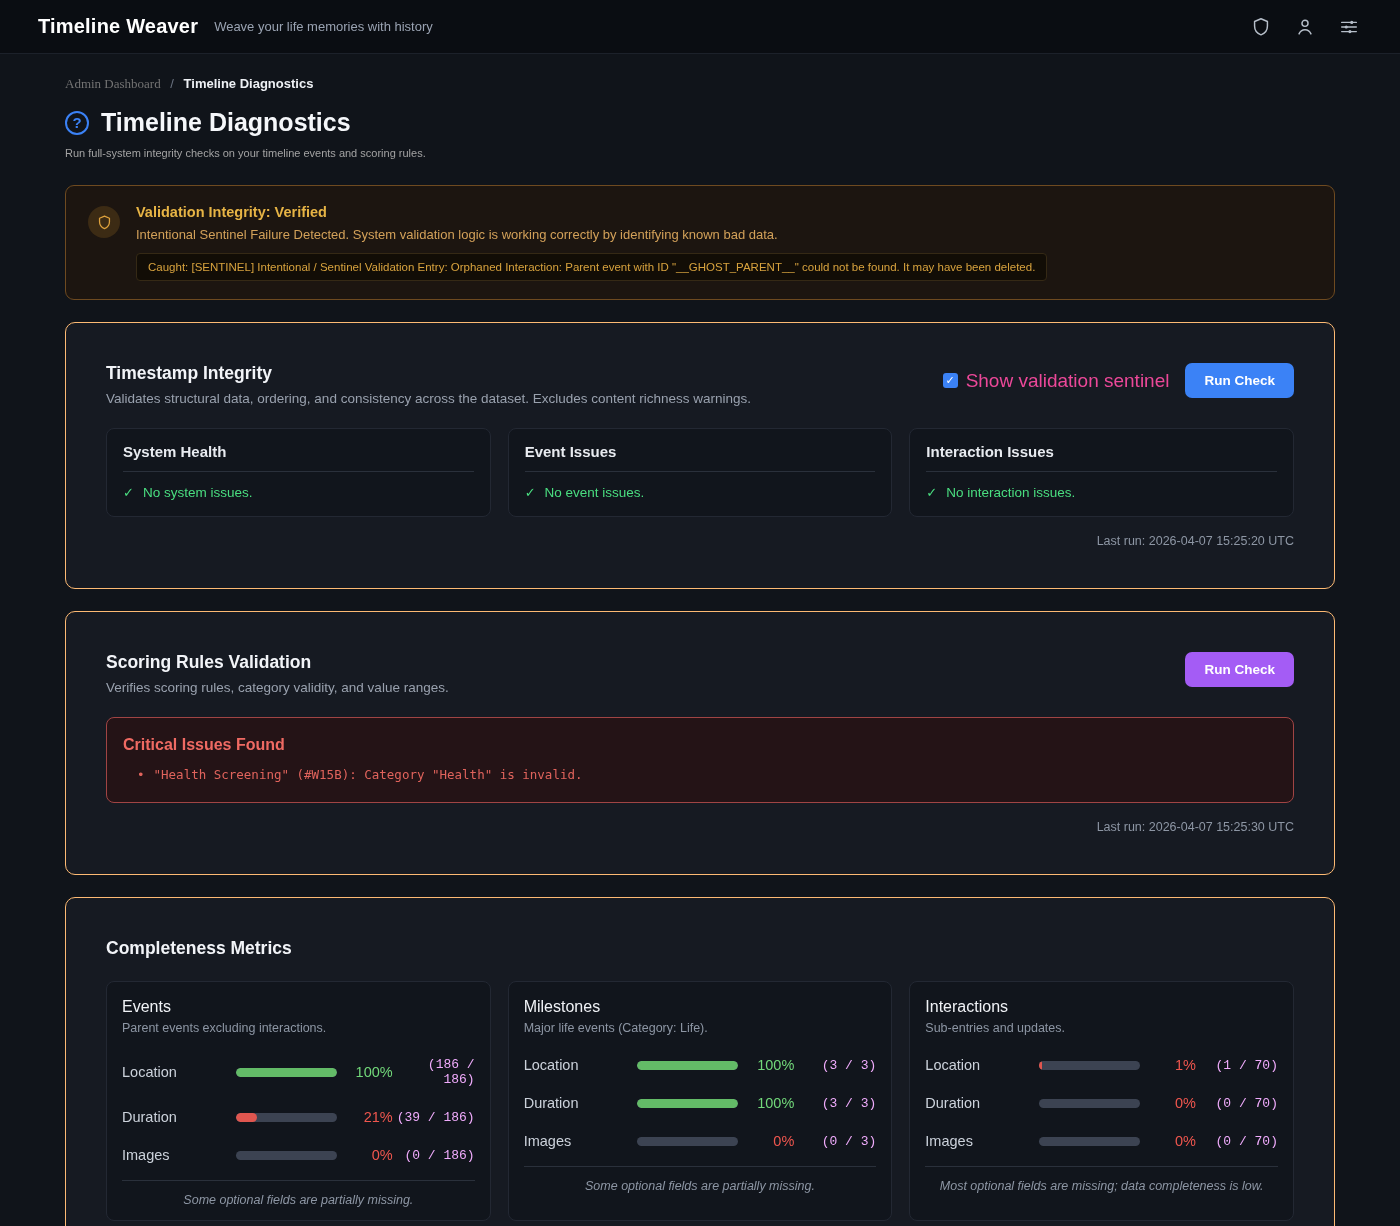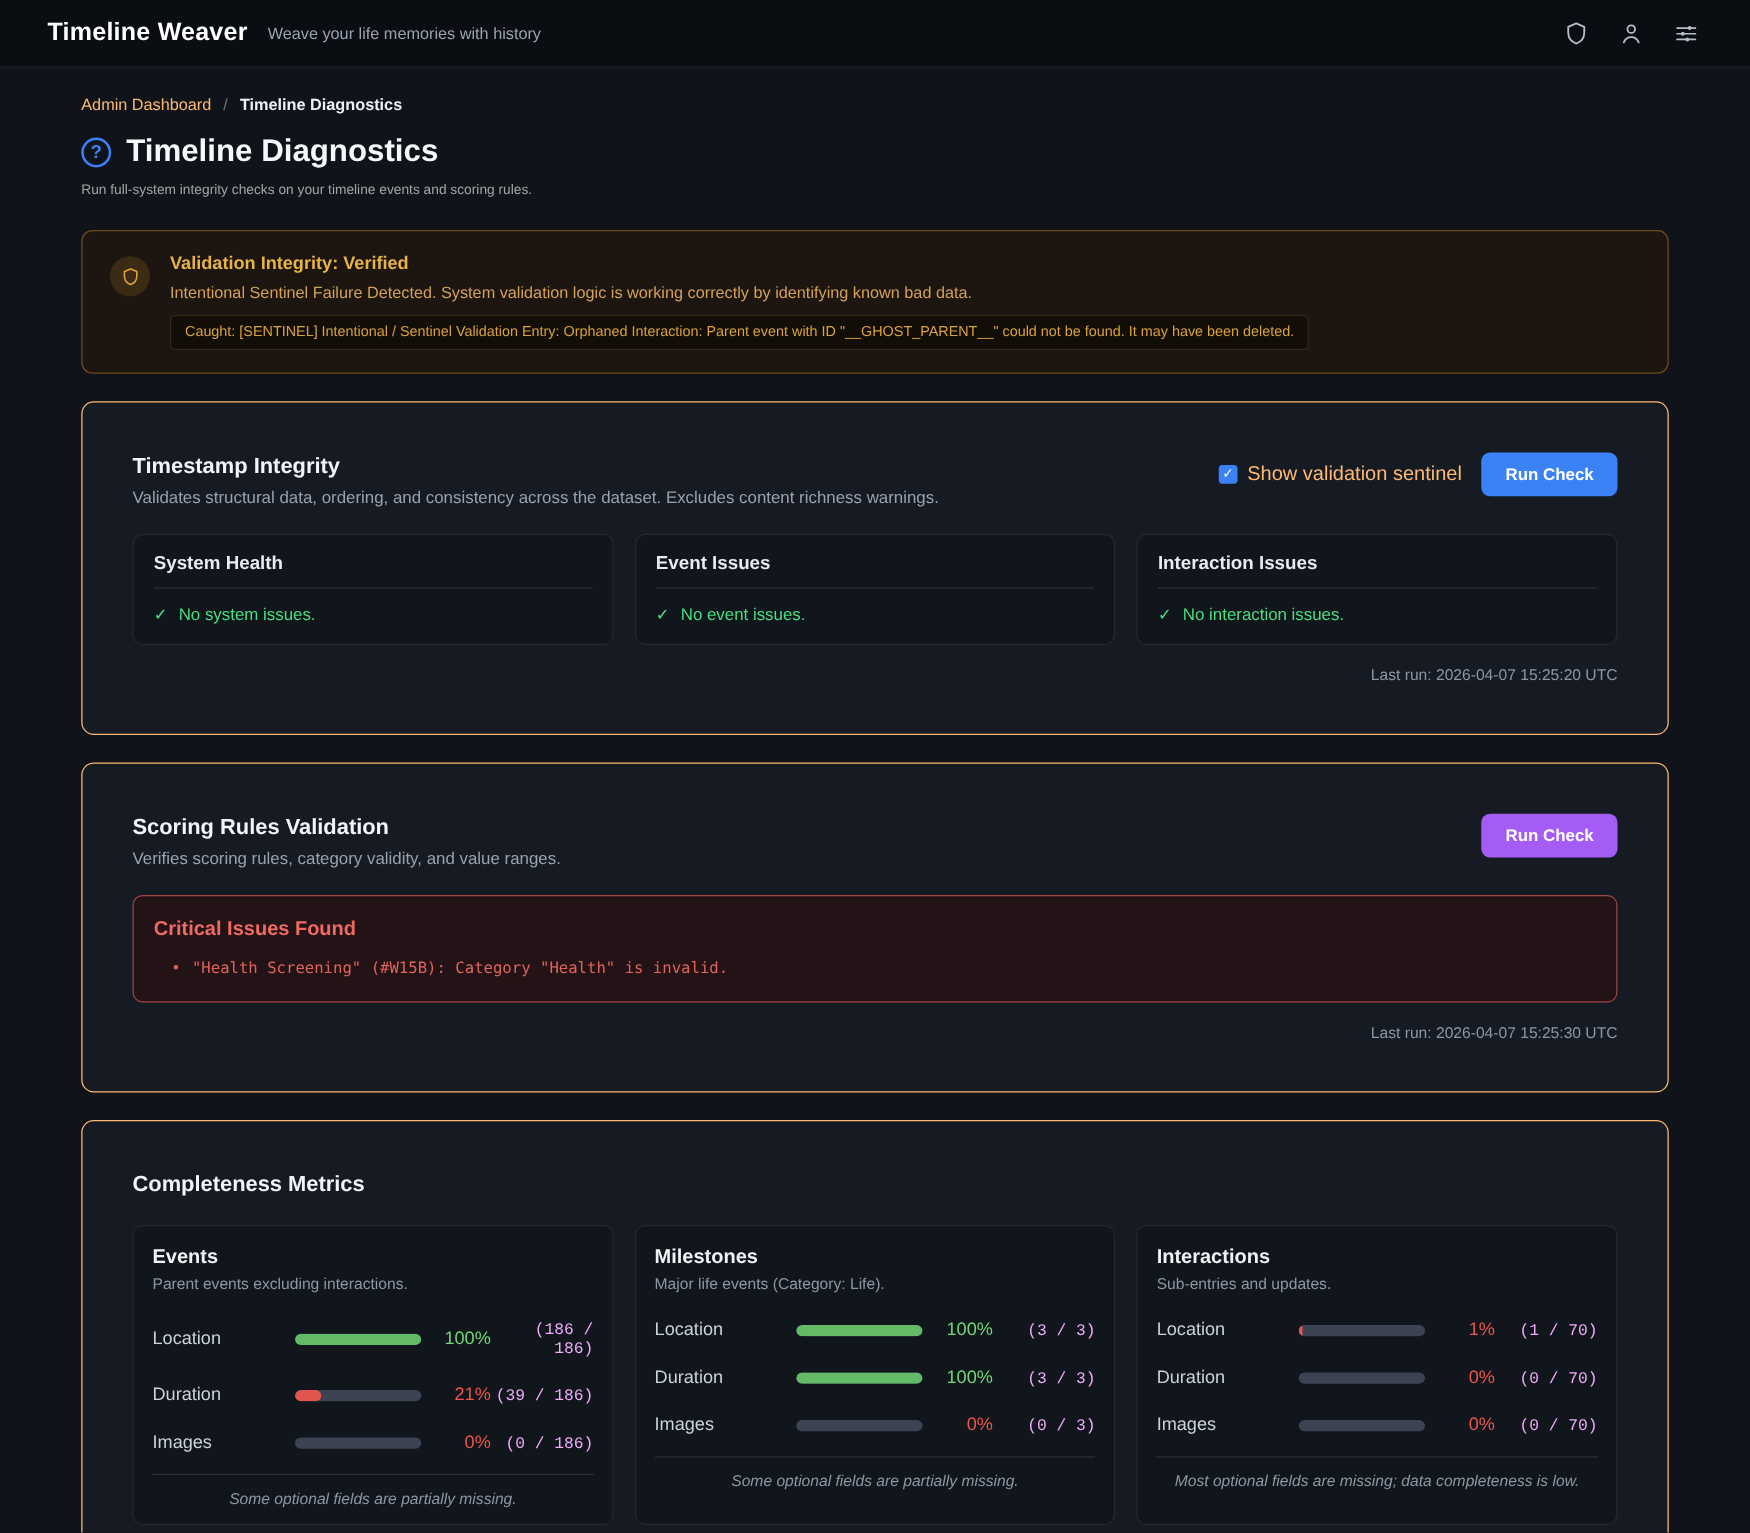--- a/index.html
+++ b/index.html
@@ -18,21 +18,21 @@
   .brand-sub { font-size:13px; color:#9aa3b2; margin-left:16px; }
   .header-spacer { flex:1; }
   .header-icons { display:flex; align-items:center; gap:22px; }
   .hicon { width:22px; height:22px; color:#b6bec9; cursor:pointer; display:inline-flex; }
   .hicon svg { width:100%; height:100%; }
 
   
   .page { width:1270px; margin:0 auto; padding-top:22px; }
 
   .breadcrumb { font-size:13px; color:#8d96a5; }
-  .breadcrumb .crumb-link { color:#fdba74; cursor:pointer; }
+  .breadcrumb .crumb-link { color:#737373; cursor:pointer;font-family:Liberation Serif, serif; }
   .breadcrumb .crumb-sep { margin:0 6px; color:#6b7482; }
   .breadcrumb .crumb-current { color:#eef1f5; font-weight:bold; }
 
   .title-row { display:flex; align-items:center; gap:12px; margin-top:16px; }
   .q-icon {
     width:24px; height:24px; border:2px solid #3b82f6; border-radius:50%;
     color:#3b82f6; font-size:15px; font-weight:bold;
     display:flex; align-items:center; justify-content:center;
   }
   .page-title { font-size:25px; font-weight:bold; color:#f5f7fa; }
@@ -67,21 +67,21 @@
   .section-title { font-size:17.5px; font-weight:bold; color:#f2f4f8; }
   .section-sub { margin-top:7px; font-size:13.5px; color:#99a1ae; }
   .section-actions { margin-left:auto; display:flex; align-items:center; gap:16px; }
 
   .checkbox-row { display:flex; align-items:center; gap:8px; cursor:pointer; }
   .checkbox {
     width:15px; height:15px; background:#3b82f6; border-radius:3px;
     display:flex; align-items:center; justify-content:center;
     color:#fff; font-size:11px; line-height:1;
   }
-  .checkbox-label { font-size:16px; color:#fdba74; }
+  .checkbox-label { font-size:19px; color:#ec4899; }
 
   .btn {
     border:none; border-radius:7px; padding:10px 19px;
     font-family:inherit; font-size:13.5px; font-weight:bold; color:#fff; cursor:pointer;
   }
   .btn-blue { background:#3b82f6; }
   .btn-purple { background:#a45cf5; }
 
   .cards-row { display:grid; grid-template-columns:repeat(3,1fr); gap:17px; margin-top:22px; }
   .status-card {
@@ -106,21 +106,21 @@
   .critical-item {
     margin-top:13px; font-family:"DejaVu Sans Mono","Liberation Mono",monospace;
     font-size:12.5px; color:#e0635c; padding-left:14px;
   }
   .critical-item::before { content:"•"; margin-right:9px; }
 
   
   .metric-card {
     background:#11151c; border:1px solid #232833; border-radius:8px; padding:16px 15px 13px;
   }
-  .metric-card-title { font-size:16px; font-weight:bold; color:#f0f2f6; }
+  .metric-card-title { font-size:16px; font-weight:normal; color:#f0f2f6; }
   .metric-card-sub { margin-top:5px; font-size:12.5px; color:#8d96a4; }
   .metric-row { display:flex; align-items:center; margin-top:22px; }
   .metric-label { flex:1; font-size:14.5px; color:#ccd2db; }
   .bar-track {
     width:101px; height:9px; background:#3c4352; border-radius:5px; overflow:hidden;
   }
   .bar-fill { height:100%; border-radius:5px; }
   .bar-fill.green { background:#63bb67; }
   .bar-fill.red { background:#e0564f; }
   .metric-pct { width:56px; text-align:right; font-size:14.5px; font-weight:normal; }

